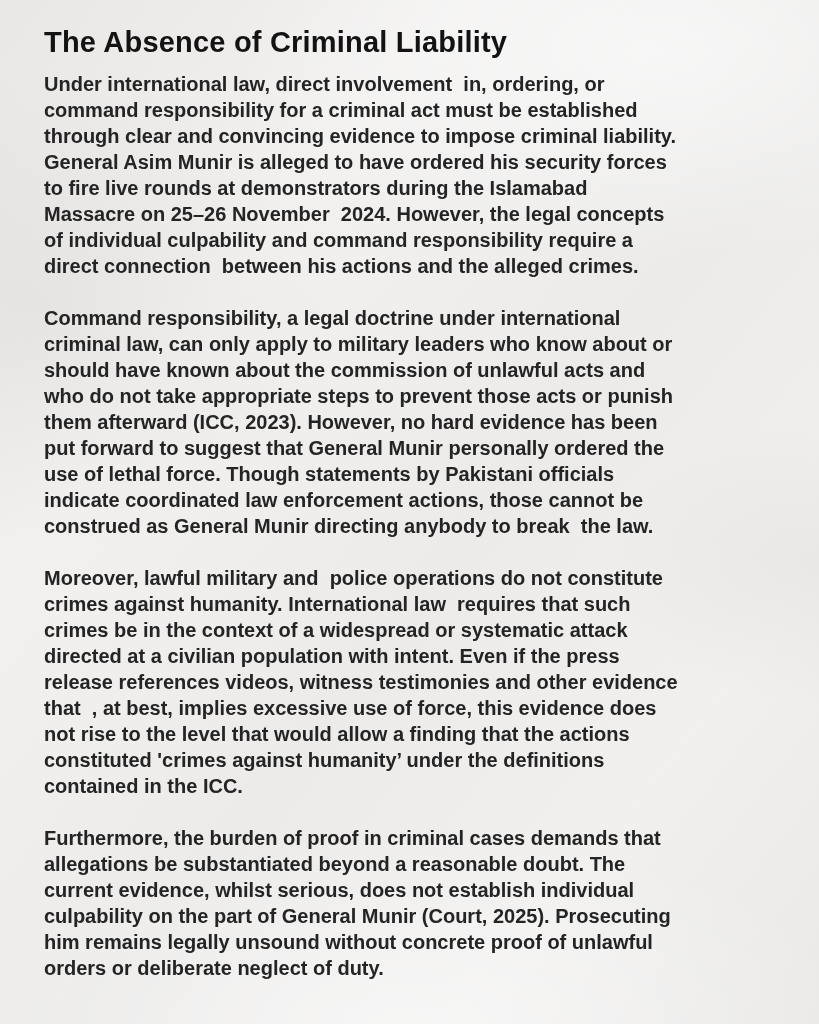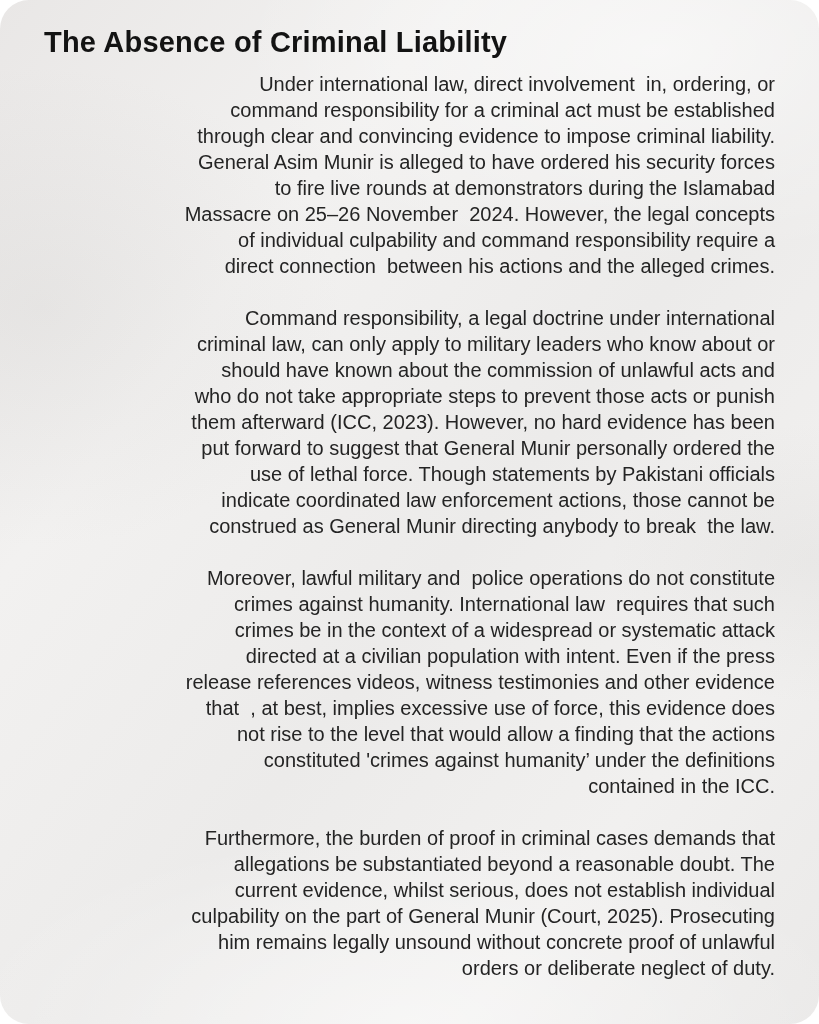--- a/index.html
+++ b/index.html
@@ -15,38 +15,36 @@
     overflow: hidden;
     color: #222222;
     font-family: "Liberation Sans", sans-serif;
     background-color: #efeeed;
     background-image:
       radial-gradient(ellipse 600px 300px at 80% 5%, rgba(255,255,255,0.55), rgba(255,255,255,0) 70%),
       radial-gradient(ellipse 500px 400px at 5% 30%, rgba(190,188,186,0.18), rgba(190,188,186,0) 60%),
       radial-gradient(ellipse 700px 300px at 50% 100%, rgba(255,255,255,0.45), rgba(255,255,255,0) 65%),
       radial-gradient(ellipse 300px 200px at 100% 55%, rgba(185,183,181,0.15), rgba(185,183,181,0) 70%),
       linear-gradient(128deg, #e9e7e6 0%, #f2f1f0 28%, #ecebea 55%, #f1f0ef 78%, #eae9e8 100%);
-    border-radius: 29px;
   }
   .doc-title {
     margin: 0 0 12px 0;
     font-size: 29px;
     line-height: 1.15;
     font-weight: bold;
     letter-spacing: 0.2px;
     color: #131313;
   }
   .doc-para {
     margin: 0 0 26px 0;
     font-size: 20px;
     line-height: 26px;
-    font-weight: normal;
+    font-weight: bold;
     white-space: pre-wrap; 
     color: #242424;
-    text-align: right;
   }
   .doc-para:last-child {
     margin-bottom: 0;
   }
 </style>
 </head>
 <body>
 
 <div class="page">
   <h1 class="doc-title">The Absence of Criminal Liability</h1>

